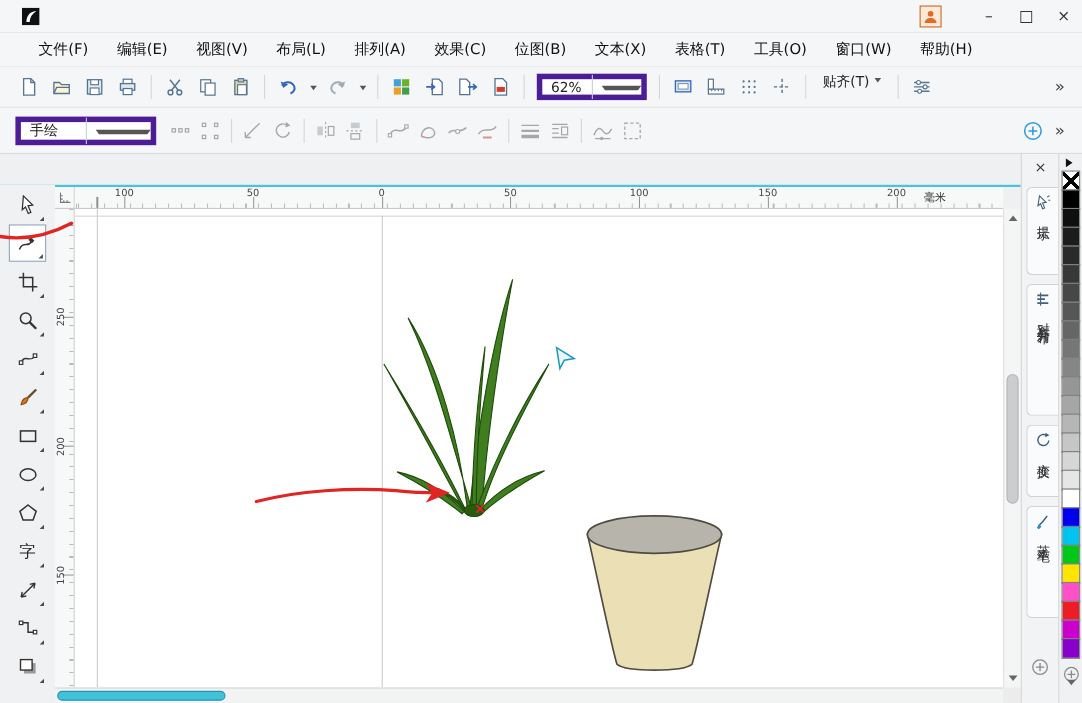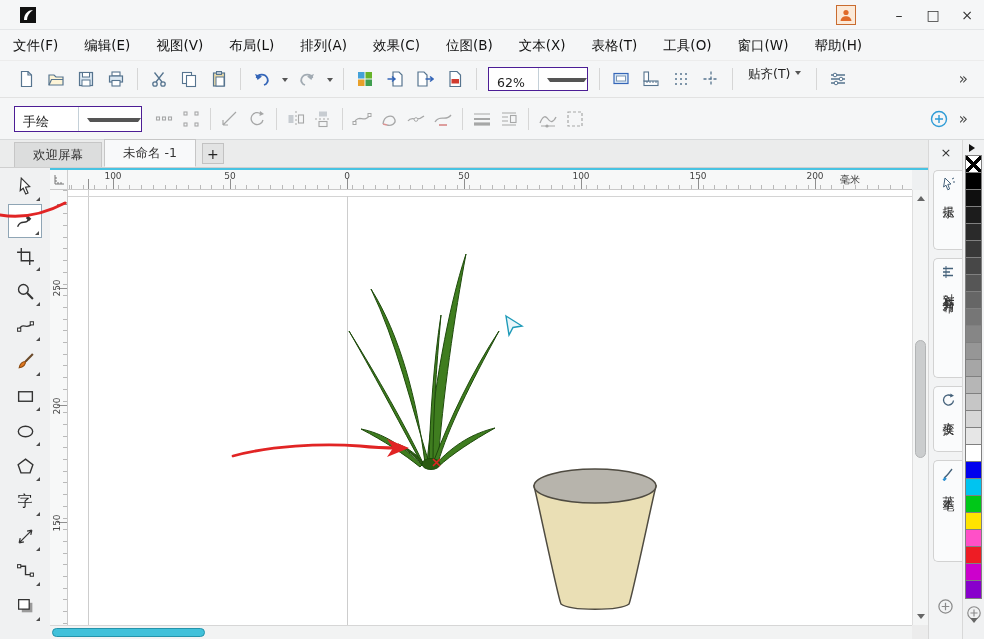--- a/index.html
+++ b/index.html
@@ -6,29 +6,29 @@
 html,body{width:984px;height:639px;background:#ddd}
 #root{position:relative;width:984px;height:639px;background:#eef0f1;font-family:"DejaVu Sans","Liberation Sans",sans-serif;overflow:hidden;color:#222;font-size:12px}
 .abs{position:absolute}
 
 #titlebar{left:0;top:0;width:984px;height:30px;background:#f5f6f7;border-bottom:1px solid #e4e6e8;display:flex;align-items:center;padding-left:20px}
 #title-text{font-size:13px;color:#666;margin-left:10px;flex:0 0 auto}
 #titlebar .spacer{flex:1}
 .winbtn{width:34px;height:30px;display:flex;align-items:center;justify-content:center;font-size:14px;color:#333}
 #user-badge{width:20px;height:20px;border:1px solid #c96b2f;background:#fbe9d8;display:flex;align-items:center;justify-content:center;margin-right:26px}
 
-#menubar{left:0;top:30px;width:984px;height:31px;background:#f5f6f7;border-bottom:1px solid #ececec;display:flex;padding-left:0}
+#menubar{left:0;top:30px;width:984px;height:31px;background:#f5f6f7;border-bottom:1px solid #ececec;display:flex;padding-left:22px}
 .menu-item{padding:0 13px;font-size:13.5px;line-height:30px;color:#111}
 
 #toolbar{left:0;top:61px;width:984px;height:37px;background:#f5f6f7;border-bottom:1px solid #e2e2e2;display:flex;align-items:center;padding:0 10px 0 12px;gap:2px}
 .tbtn{width:28px;height:28px;display:flex;align-items:center;justify-content:center;border-radius:2px}
 .narrow{width:13px}
 .vsep{width:1px;height:22px;background:#d6d6d6;margin:0 5px;flex:0 0 aupx}
 .dar{width:0;height:0;border:3.5px solid transparent;border-top:4.5px solid #555;margin-top:5px}
-.combo{height:24px;background:#fff;border:1px solid #4c1d95;display:flex;align-items:flex-end;font-size:12.5px;color:#222}
+.combo{height:24px;background:#fff;border:5px solid #4c1d95;display:flex;align-items:center;font-size:12.5px;color:#222}
 #zoom-combo{width:100px;margin:0 4px}
 #zoom-combo span{flex:1;padding-left:8px}
 #zoom-combo .cbtn{width:18px;height:22px;border-left:1px solid #c4d0d8;display:flex;align-items:center;justify-content:center}
 #snap-btn{display:flex;gap:5px;padding:0 8px;height:26px;font-size:12.5px;color:#222}
 .chev{font-size:15px;color:#444;padding:0 6px}
 
 #propbar{left:0;top:98px;width:984px;height:42px;background:#f5f6f7;border-bottom:1px solid #d8dadb;display:flex;align-items:center;padding:0 10px 0 14px;gap:1px}
 #preset-combo{width:128px;height:26px;margin-right:8px}
 #preset-combo span{flex:1;padding-left:8px;font-size:13px}
 #preset-combo .cbtn{width:18px;height:24px;border-left:1px solid #c4d0d8;display:flex;align-items:center;justify-content:center}
@@ -389,29 +389,20 @@
     <span class="spacer"></span>
     <span class="pbi en">
         <svg width="20" height="20" viewBox="0 0 20 20">
           <circle cx="10" cy="10" r="7.5" fill="none" stroke="#2e9bd6" stroke-width="1.4"></circle>
           <path d="M10,6 V14 M6,10 H14" stroke="#2e9bd6" stroke-width="1.4"></path>
         </svg>
       </span>
     <span class="chev">»</span>
   </div>
 
-  <div id="tabrow" class="abs">
-    <div class="tab">
-        <span>欢迎屏幕</span>
-      </div>
-    <div class="tab active">
-        <span>未命名 -1</span>
-      </div>
-    <div id="new-tab-btn">+</div>
-  </div>
   <div id="cyanline" class="abs"></div>
 
   <div id="ruler-corner" class="abs">
     <svg width="12" height="12" viewBox="0 0 12 12">
         <path d="M2,1 V10 H11 M2,4 h2 M2,7 h2 M5,10 v-2 M8,10 v-2" fill="none" stroke="#777" stroke-width="1"></path>
       </svg>
   </div>
   <div id="hruler" class="abs">
     <div class="min"></div>
     <div class="maj"></div>

